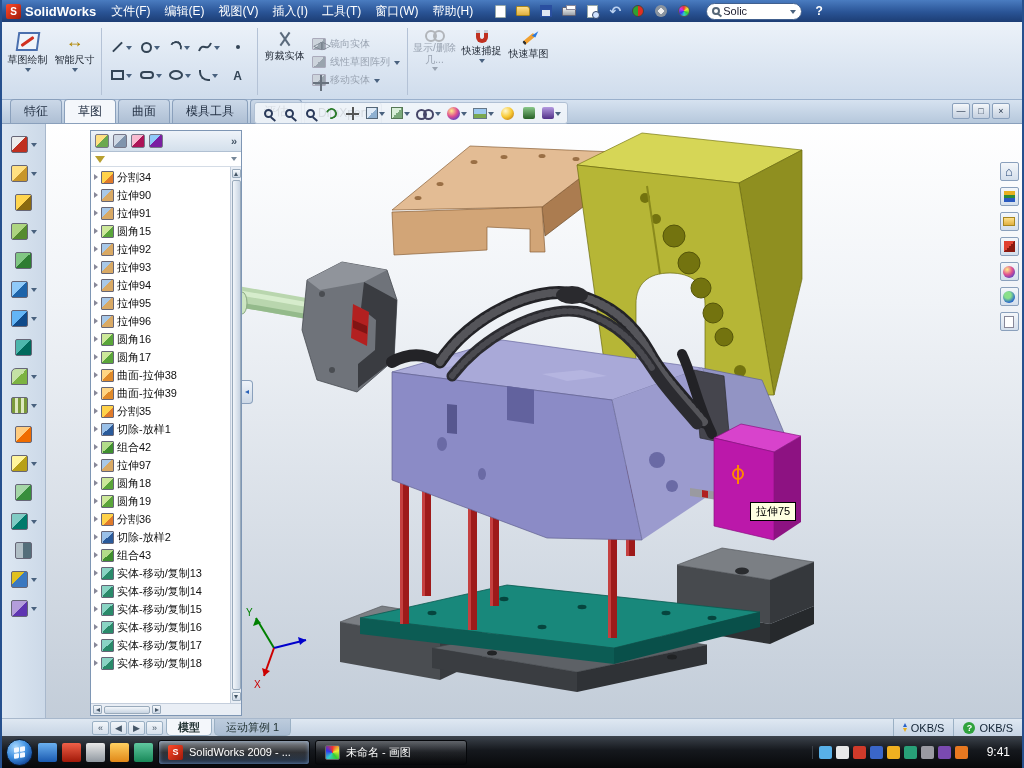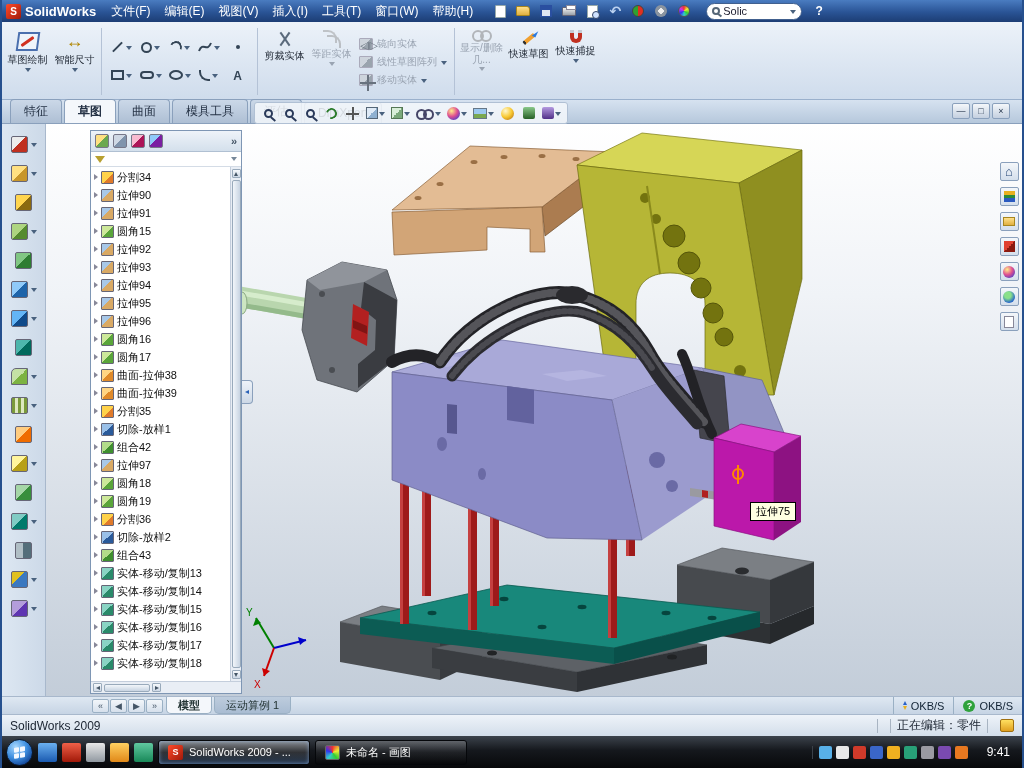--- a/index.html
+++ b/index.html
@@ -80,21 +80,21 @@
 .g-slot{width:14px;height:8px;border:2px solid #345;border-radius:5px}
 .g-ellipse{width:14px;height:10px;border:2px solid #345;border-radius:50%}
 .g-fillet{width:11px;height:11px;border-left:2px solid #345;border-bottom:2px solid #345;border-bottom-left-radius:9px}
 .g-text::before{content:"A";font-weight:bold;color:#345;font-size:12px}
 .stackcol{display:flex;flex-direction:column;justify-content:center;gap:4px;padding:0 4px}
 .srow{display:flex;align-items:center;gap:4px;font-size:10px;color:#9aa4b2}
 .srow .sic{width:14px;height:12px;background:linear-gradient(135deg,#cdd4dc 50%,#9aa4ae 50%);border:1px solid #aab;border-radius:1px}
 
 #tabsrow{height:24px;flex:0 0 24px;background:linear-gradient(#d6e2f0,#b6c8dc);position:relative;display:flex;align-items:flex-end;padding-left:8px;border-bottom:1px solid #8aa0bc}
 .tab{padding:3px 13px 3px;font-size:12px;color:#253245;background:linear-gradient(#cbd8e8,#aebfd4);border:1px solid #8aa0bc;border-bottom:none;border-radius:4px 4px 0 0;margin-right:2px;white-space:nowrap}
-.tab.active{background:#f4f7fb;font-weight:bold}
+.tab.active{background:#f4f7fb;font-weight:normal}
 #vtoolbar{position:absolute;left:252px;top:2px;display:flex;align-items:center;gap:2px;background:rgba(244,248,252,.85);border:1px solid #b0c0d4;border-radius:3px;padding:1px 4px;height:22px}
 .vi{height:19px;min-width:19px;display:flex;align-items:center;justify-content:center;gap:1px;border:1px solid transparent;border-radius:2px;padding:0 1px}
 .vm{position:relative;width:9px;height:9px;border:2px solid #2a3a5a;border-radius:50%}
 .vm::after{content:"";position:absolute;right:-5px;bottom:-4px;width:6px;height:2px;background:#2a3a5a;transform:rotate(40deg)}
 .vrot{width:11px;height:11px;border:2px solid #2a7a2a;border-left-color:transparent;border-radius:50%;transform:rotate(-30deg)}
 .vpan{position:relative;width:13px;height:13px}
 .vpan::before{content:"";position:absolute;left:0;top:6px;width:13px;height:2px;background:#555}
 .vpan::after{content:"";position:absolute;left:6px;top:0;width:2px;height:13px;background:#555}
 .vcube{width:12px;height:12px;background:linear-gradient(135deg,#dfeaf6 50%,#8fb0d0 50%);border:1px solid #567}
 .vstyle{width:12px;height:12px;background:linear-gradient(135deg,#d8eed8 50%,#7aa87a 50%);border:1px solid #575}
@@ -331,25 +331,20 @@
         </div>
       <div class="stool">
           <span class="g-text"></span>
         </div>
     </div>
     <div class="vsep"></div>
     <div class="bigbtn">
       <span class="bicon bi-trim"></span>
       <span class="blabel">剪裁实体</span>
     </div>
-    <div class="bigbtn dis">
-      <span class="bicon bi-offset"></span>
-      <span class="blabel">等距实体</span>
-      <span class="dd"></span>
-    </div>
     <div class="stackcol">
       <div class="srow">
         <span class="sic bi-mirror"></span>
         <span>镜向实体</span>
       </div>
       <div class="srow">
         <span class="sic bi-pattern"></span>
         <span>线性草图阵列</span>
         <span class="dd"></span>
       </div>
@@ -359,27 +354,27 @@
         <span class="dd"></span>
       </div>
     </div>
     <div class="vsep"></div>
     <div class="bigbtn dis">
       <span class="bicon bi-display"></span>
       <span class="blabel">显示/删除几...</span>
       <span class="dd"></span>
     </div>
     <div class="bigbtn">
-      <span class="bicon bi-qsketch"></span>
-      <span class="blabel">快速草图</span>
-    </div>
-    <div class="bigbtn">
       <span class="bicon bi-magnet"></span>
       <span class="blabel">快速捕捉</span>
       <span class="dd"></span>
+    </div>
+    <div class="bigbtn">
+      <span class="bicon bi-qsketch"></span>
+      <span class="blabel">快速草图</span>
     </div>
   </div>
 
   <div id="tabsrow">
     <span class="tab">特征</span>
     <span class="tab active">草图</span>
     <span class="tab">曲面</span>
     <span class="tab">模具工具</span>
     <span class="tab">评估</span>
     <span class="tab">DimXpert</span>
@@ -892,29 +887,20 @@
           </span>
         <span>OKB/S</span>
       </span>
       <span class="netseg">
         <span class="net-q"></span>
         <span>OKB/S</span>
       </span>
     </div>
   </div>
 
-  <div id="statusbar">
-    <span>SolidWorks 2009</span>
-    <span class="spacer"></span>
-    <span class="st-sep"></span>
-      <span class="st-sep"></span>
-    <span>正在编辑：零件</span>
-    <span class="st-sep"></span>
-    <span class="st-note"></span>
-  </div>
 
   <div id="taskbar">
     <div id="orb">
       <span class="flag">
           <span></span>
           <span></span>
           <span></span>
           <span></span>
         </span>
     </div>

